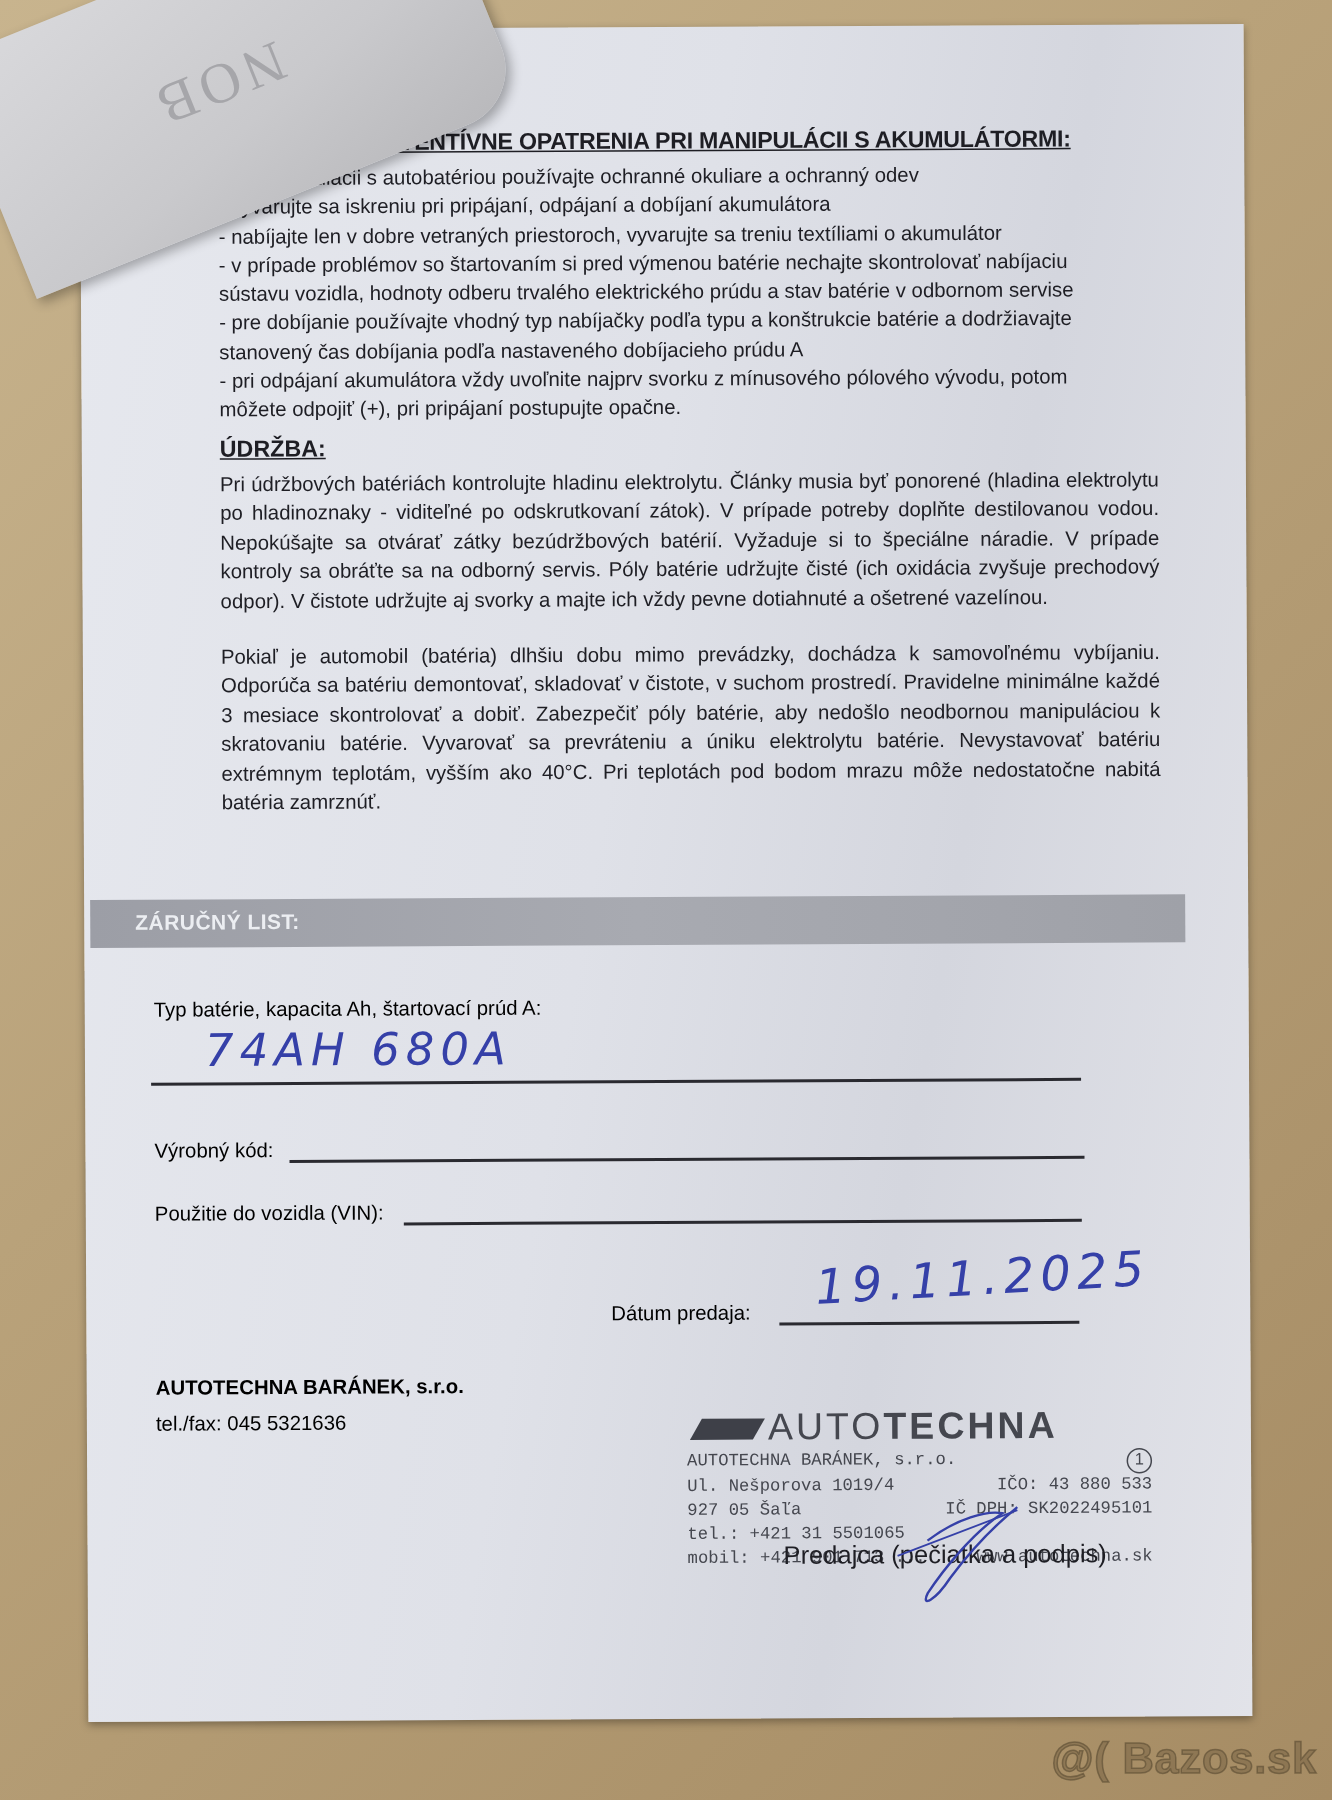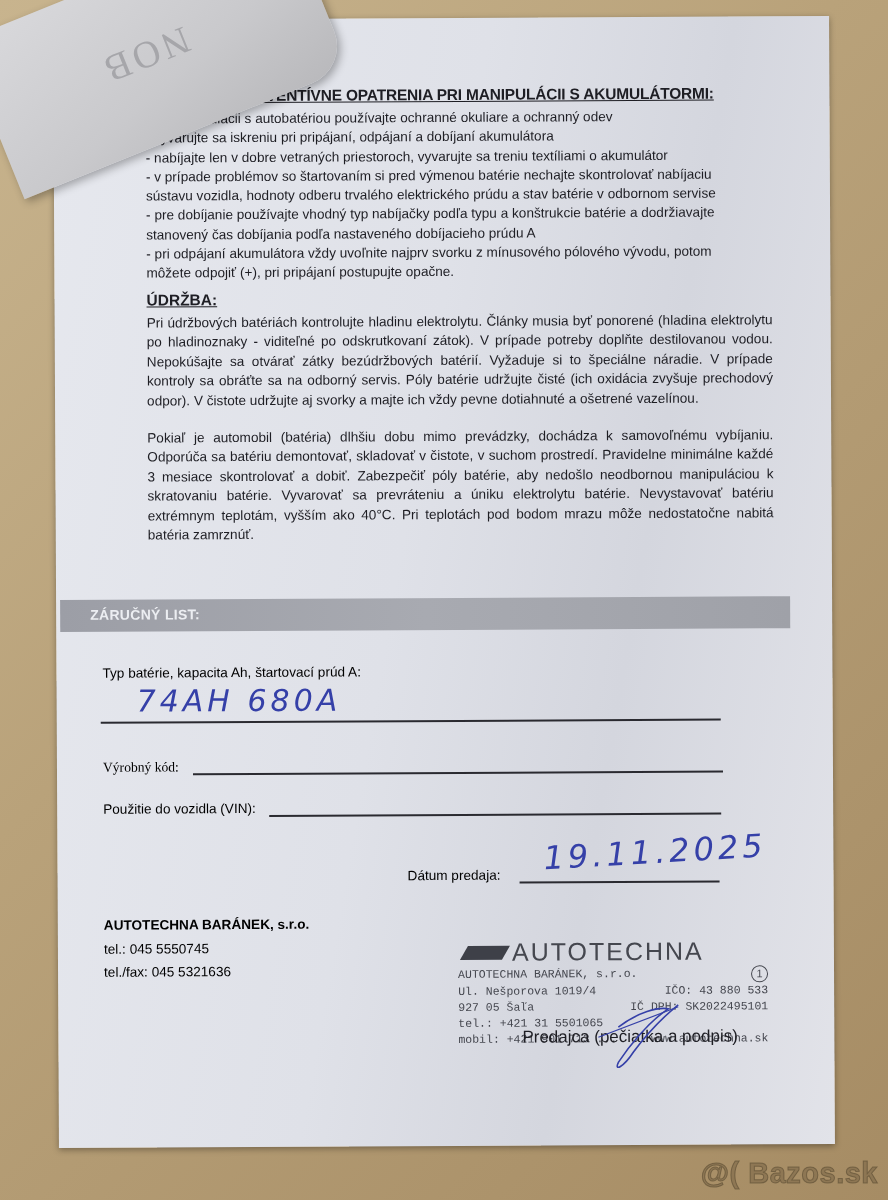--- a/index.html
+++ b/index.html
@@ -47,21 +47,21 @@
   }
   .label { position: absolute; font-size: 13.6px; white-space: nowrap; }
   .line { position: absolute; height: 1.5px; background: #2a2a30; }
   .hand { position: absolute; color: #3540a8; font-family: "DejaVu Sans", sans-serif; font-style: italic; font-weight: 300; letter-spacing: 4px; }
   .importer { position: absolute; left: 46px; top: 894px; font-size: 13.6px; line-height: 23.6px; }
   .importer .bold { font-weight: bold; }
   .stamp { position: absolute; left: 400px; top: 920px; width: 310px; color: #45474f; }
   .stamp-logo { display: flex; align-items: center; gap: 6px; }
   .stamp-slash { width: 42px; height: 14px; background: #3e4048; transform: skewX(-30deg); margin-left: 6px; }
   .stamp-brand { font-size: 25px; letter-spacing: 2px; font-weight: normal; }
-  .stamp-brand b { font-weight: 400; }
+  .stamp-brand b { font-weight: 700; }
   .stamp-row { display: flex; justify-content: space-between; font-family: "Liberation Mono", monospace; font-size: 11.5px; line-height: 16px; }
   .circle-num { display: inline-block; width: 17px; height: 17px; border: 1.2px solid #45474f; border-radius: 50%; text-align: center; font-size: 11px; line-height: 15px; font-family: "Liberation Sans", sans-serif; }
   .seller-label { position: absolute; left: 464px; top: 1010px; font-size: 17px; color: #1e1e24; white-space: nowrap; }
   .signature { position: absolute; left: 520px; top: 970px; width: 120px; height: 100px; }
   .watermark {
     position: absolute; right: 10px; bottom: 10px; font-size: 29px; color: rgba(120,100,70,0.55);
     -webkit-text-stroke: 1px rgba(90,75,50,0.6); font-weight: bold; letter-spacing: 0.5px;
   }
 </style>
 </head>
@@ -90,33 +90,32 @@
   </div>
 
   <div class="banner">
     <span>ZÁRUČNÝ LIST:</span>
   </div>
 
   <div class="label" style="left:46px; top:646px;">Typ batérie, kapacita Ah, štartovací prúd A:</div>
   <div class="hand" style="left:80px; top:664px; font-size:30px;">74AH 680A</div>
   <div class="line" style="left:44px; top:702px; width:620px;"></div>
 
-  <div class="label" style="left:46px; top:740px;font-family:Liberation Serif, serif;">Výrobný kód:</div>
+  <div class="label" style="left:46px; top:740px;">Výrobný kód:</div>
   <div class="line" style="left:136px; top:754px; width:530px;"></div>
 
   <div class="label" style="left:46px; top:782px;">Použitie do vozidla (VIN):</div>
   <div class="line" style="left:212px; top:796px; width:452px;"></div>
 
   <div class="label" style="left:350px; top:850px;">Dátum predaja:</div>
   <div class="hand" style="left:486px; top:816px; font-size:32px; transform:rotate(-3deg);">19.11.2025</div>
   <div class="line" style="left:462px; top:864px; width:200px;"></div>
 
   <div class="importer">
     <div class="bold">AUTOTECHNA BARÁNEK, s.r.o.</div>
-    <div>tel.: 045 5550745</div>
     <div>tel./fax: 045 5321636</div>
   </div>
 
   <div class="stamp">
     <div class="stamp-logo">
       <span class="stamp-slash"></span>
       <span class="stamp-brand"><span>AUTO</span><b>TECHNA</b></span>
     </div>
     <div class="stamp-row">
       <span>AUTOTECHNA BARÁNEK, s.r.o.</span>

